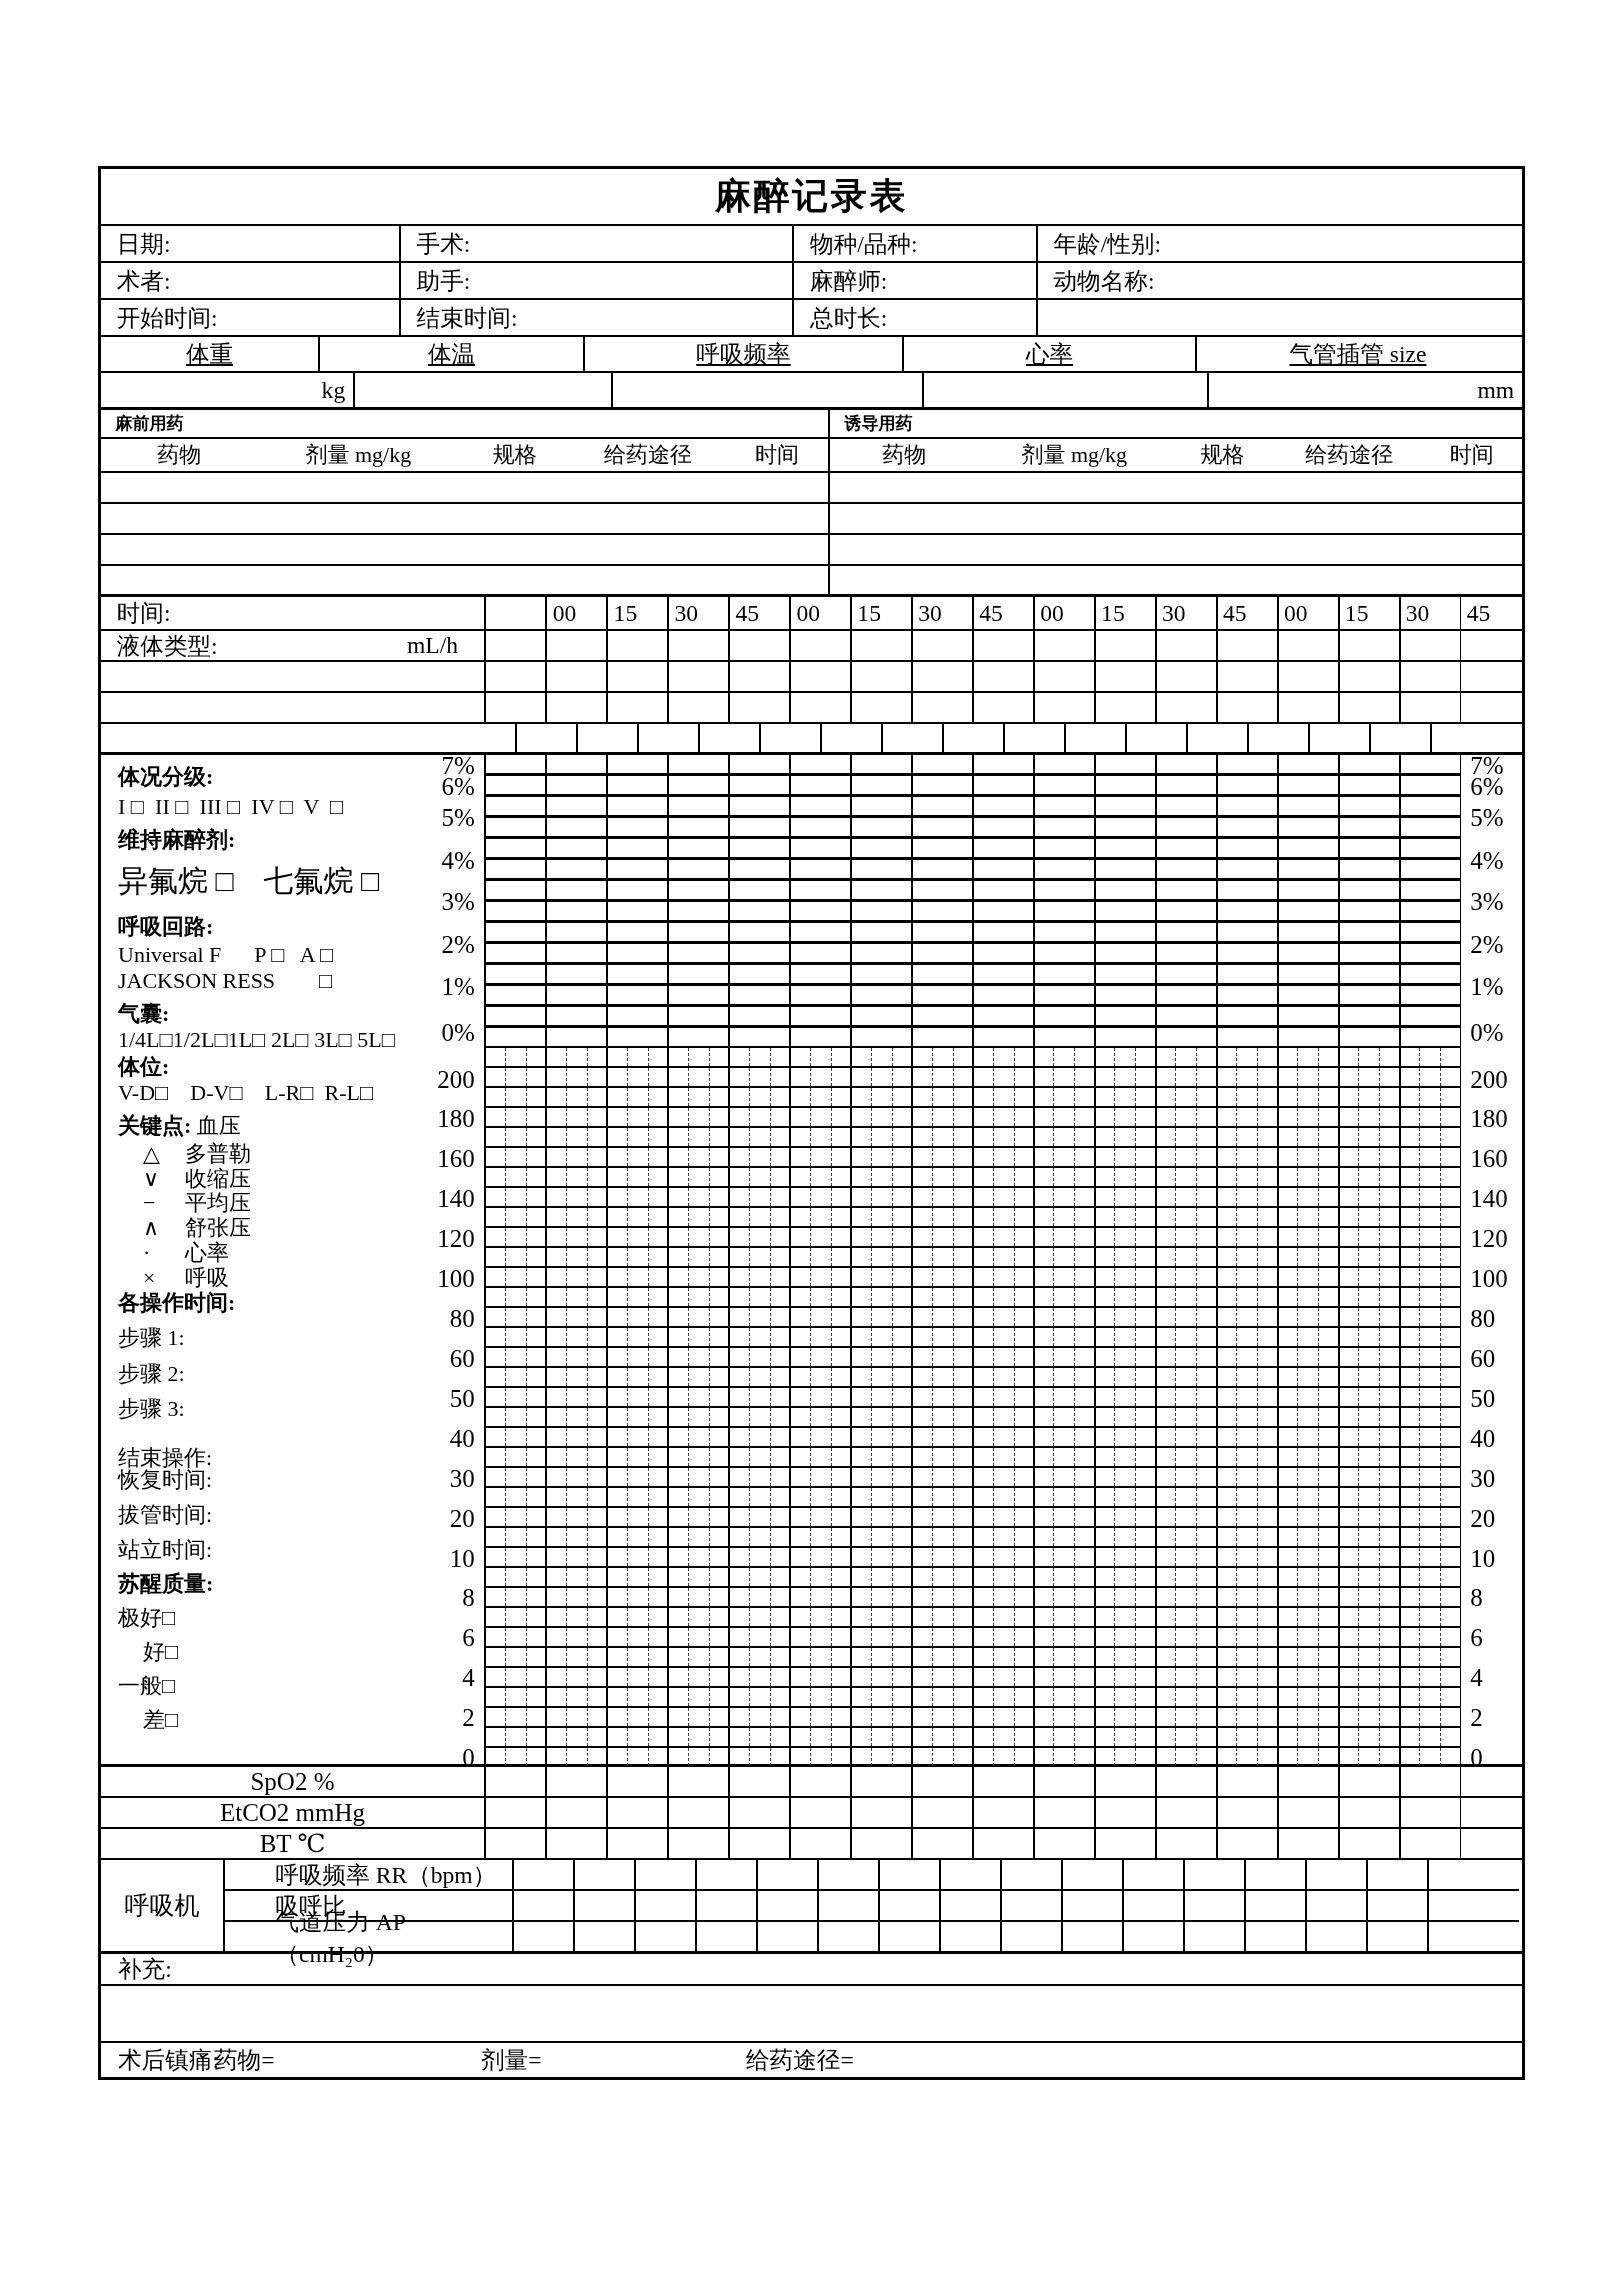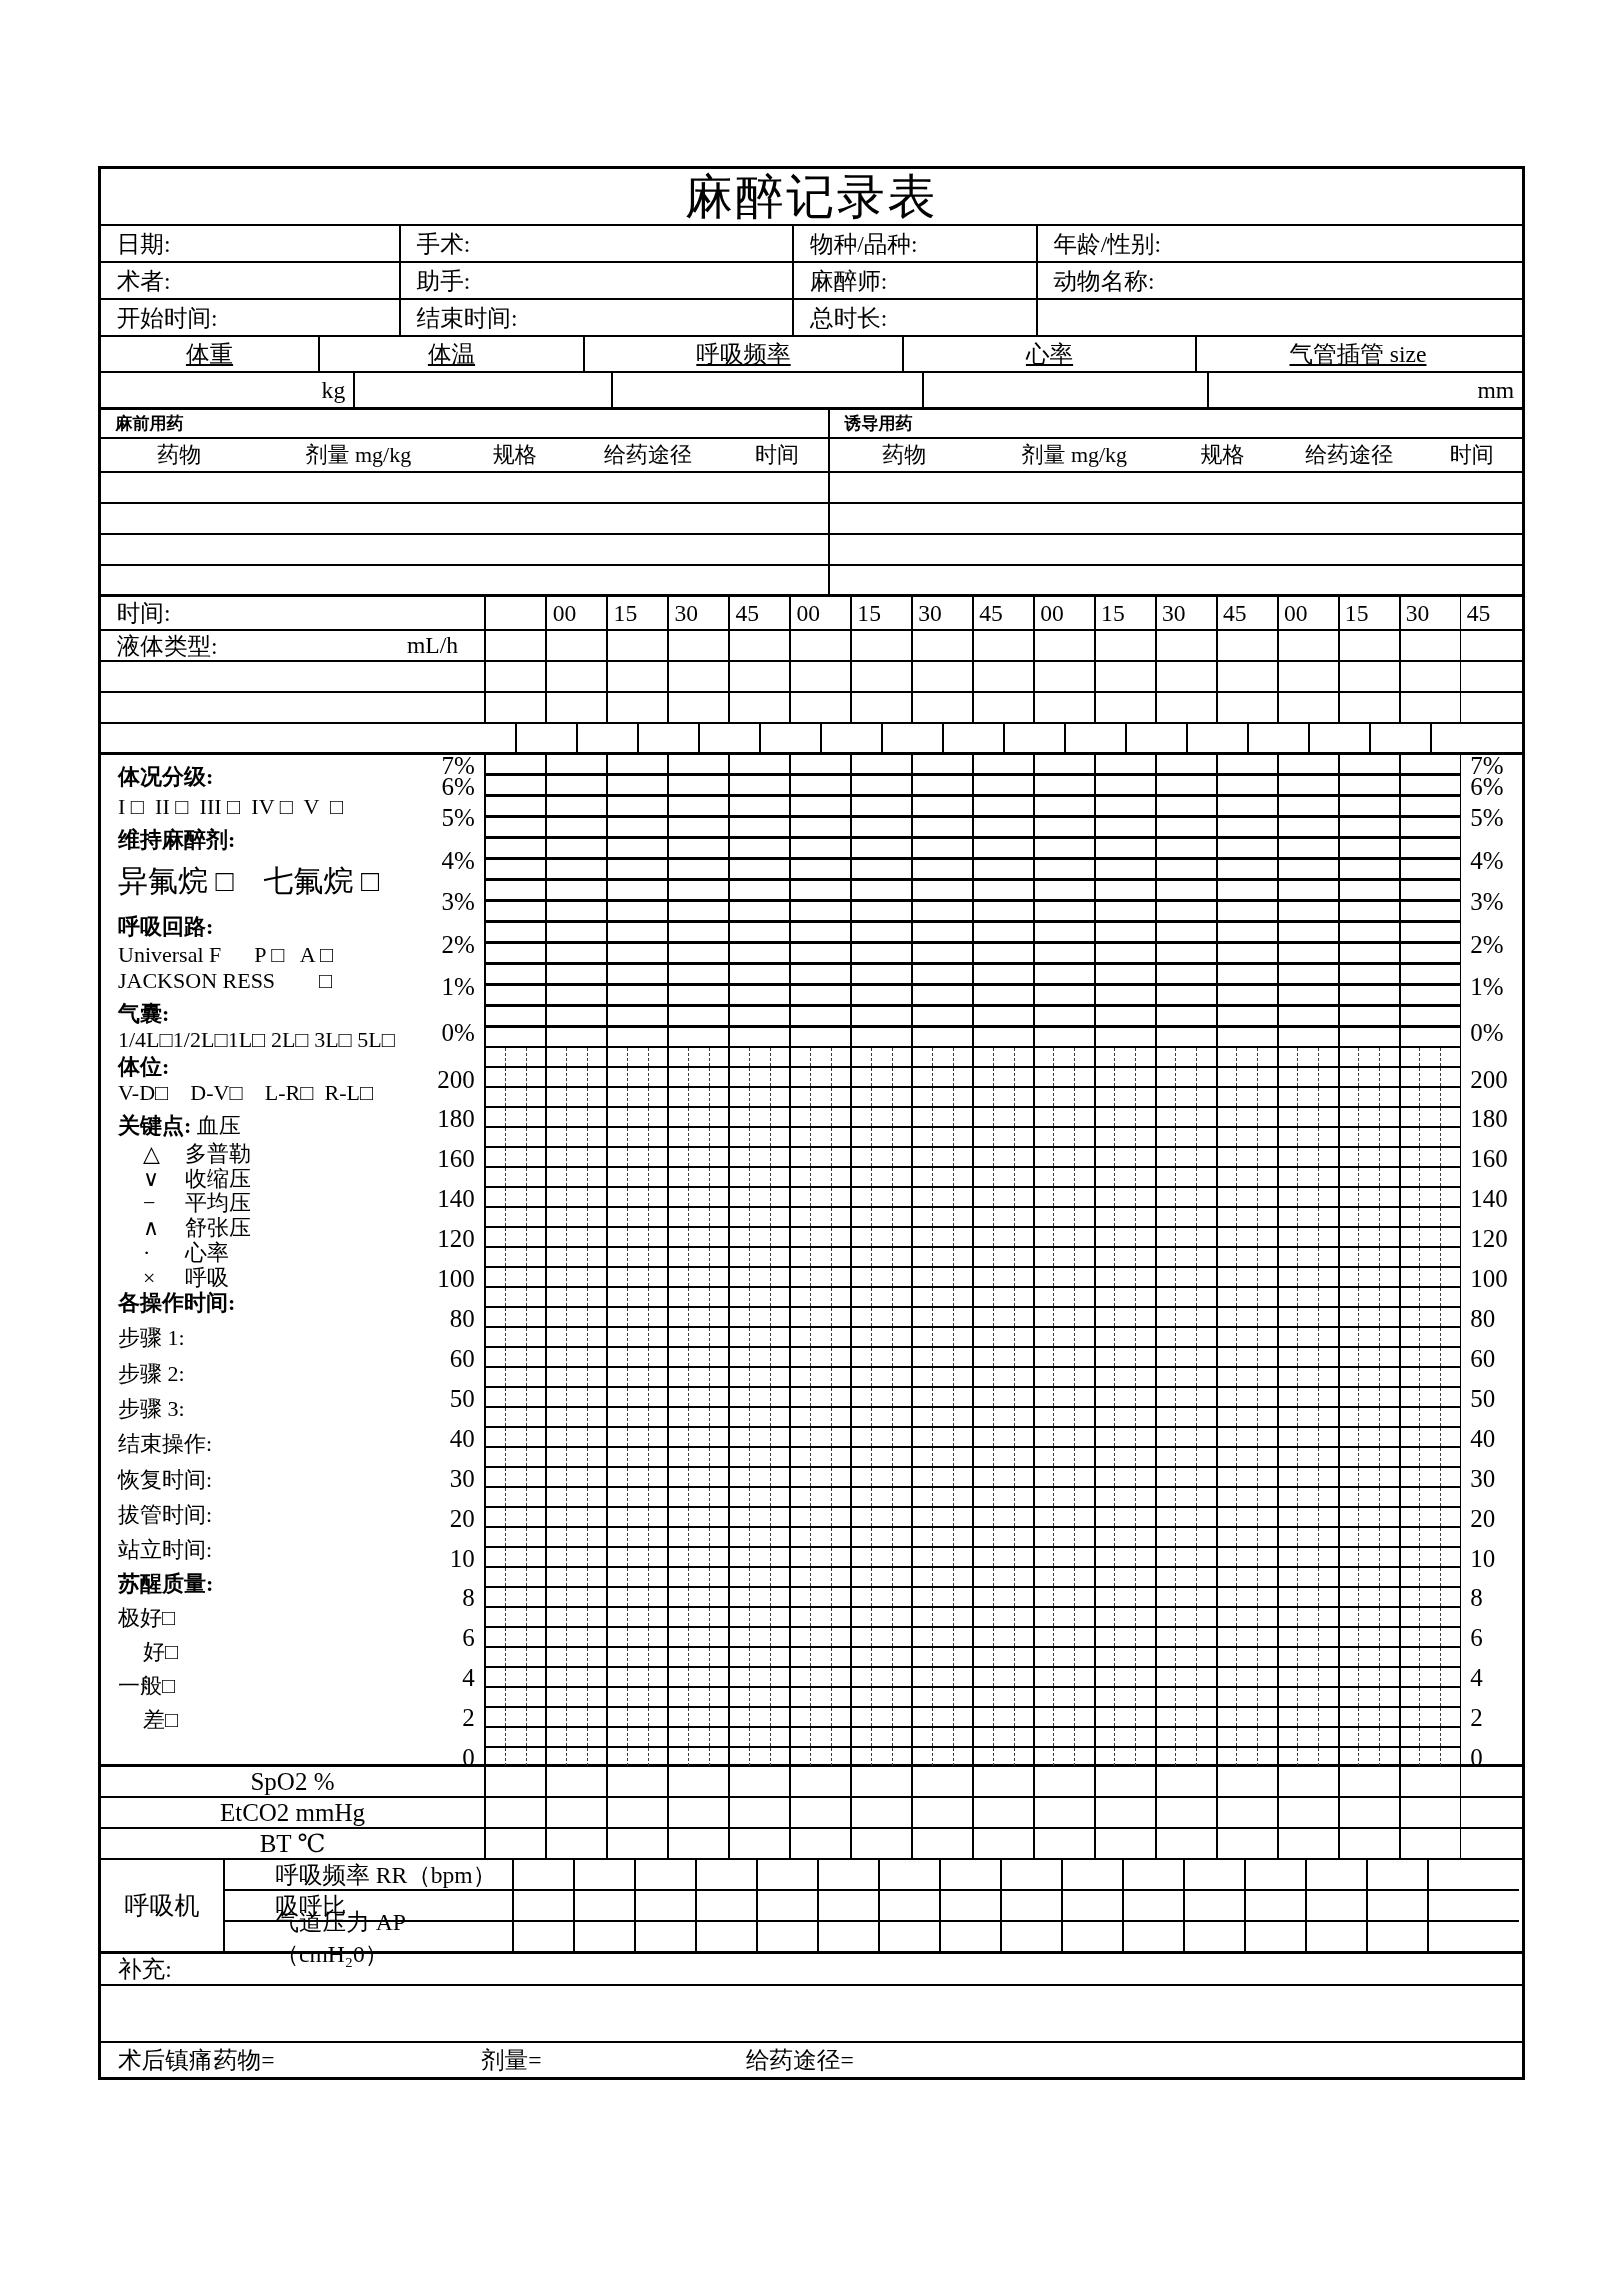--- a/index.html
+++ b/index.html
@@ -9,21 +9,21 @@
         box-sizing:border-box;background:#fff;}
   .row{display:flex;box-sizing:border-box;border-bottom:2px solid #000;overflow:hidden;}
   .row.thick{border-bottom-width:3.3px;padding-left:41px;}
   .row.med-bb{border-bottom-width:2.6px;}
   .cell{box-sizing:border-box;border-right:2px solid #000;display:flex;align-items:center;
         padding-left:15.7px;font-size:23.6px;overflow:hidden;}
   .cell.last{border-right:none;}
   .cell.center{justify-content:center;padding-left:0;text-decoration:underline;}
   .cell.rt{justify-content:flex-end;padding-right:7.9px;padding-left:0;}
   .title-row{height:57px;align-items:center;justify-content:center;}
-  .title-row span{font-size:48px;font-weight:normal;letter-spacing:2.6px;}
+  .title-row span{font-size:36px;font-weight:bold;letter-spacing:2.6px;}
   .h57{height:37px;} .h56{height:37px;} .h55{height:36px;} .h52{height:34px;} .h48{height:31px;} .h47{height:31px;} .h44{height:29px;}
   
   .ic1{width:313px;} .ic2{width:411px;} .ic3{width:254px;} .ic4{width:506px;}
   
   .vc1{width:219px;} .vc2{width:265px;} .vc3{width:319px;} .vc4{width:293px;} .vc5{width:322px;}
   
   .medhalf-l{width:729px;border-right:2px solid #000;box-sizing:border-box;}
   .medhalf-r{width:690px;}
   .medtitle{font-weight:bold;font-size:17px;padding-left:14.4px;display:flex;align-items:center;height:100%;}
   .medcols{display:flex;height:100%;}
@@ -306,21 +306,21 @@
         <div class="sb" style="top:385px"><span class="legsym">△</span><span>多普勒</span></div>
         <div class="sb" style="top:410px"><span class="legsym">∨</span><span>收缩压</span></div>
         <div class="sb" style="top:434px"><span class="legsym">−</span><span>平均压</span></div>
         <div class="sb" style="top:459px"><span class="legsym">∧</span><span>舒张压</span></div>
         <div class="sb" style="top:484px"><span class="legsym">·</span><span>心率</span></div>
         <div class="sb" style="top:509px"><span class="legsym">×</span><span>呼吸</span></div>
         <div class="sb bold" style="top:534px">各操作时间:</div>
         <div class="sb" style="top:569px">步骤 1:</div>
         <div class="sb" style="top:605px">步骤 2:</div>
         <div class="sb" style="top:640px">步骤 3:</div>
-        <div class="sb" style="top:675px">结束操作:</div>
+        <div class="sb" style="top:689px">结束操作:</div>
         <div class="sb" style="top:711px">恢复时间:</div>
         <div class="sb" style="top:746px">拔管时间:</div>
         <div class="sb" style="top:781px">站立时间:</div>
         <div class="sb bold" style="top:815px">苏醒质量:</div>
         <div class="sb" style="top:849px">极好□</div>
         <div class="sb ind" style="top:883px">好□</div>
         <div class="sb" style="top:917px">一般□</div>
         <div class="sb ind" style="top:951px">差□</div>
       </div>
 

